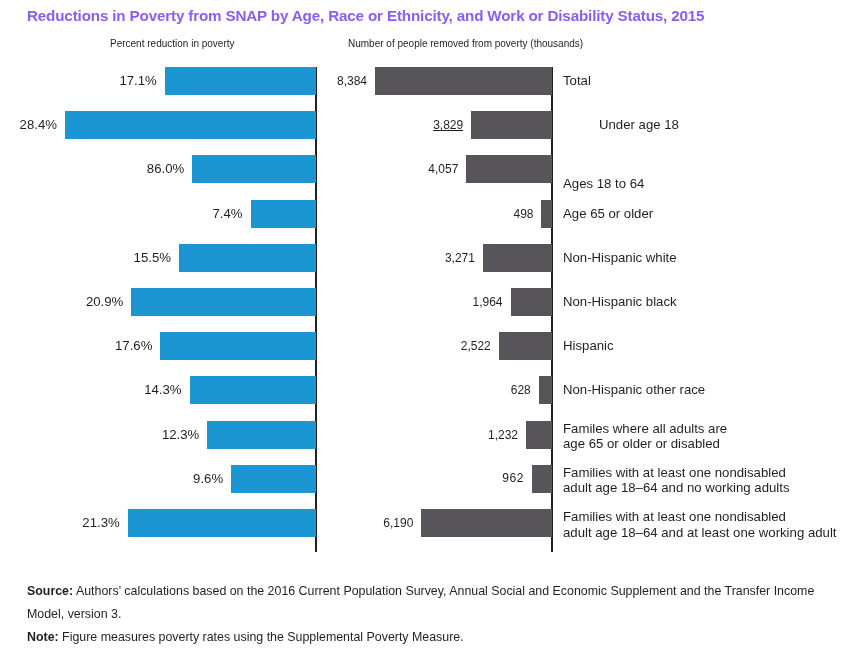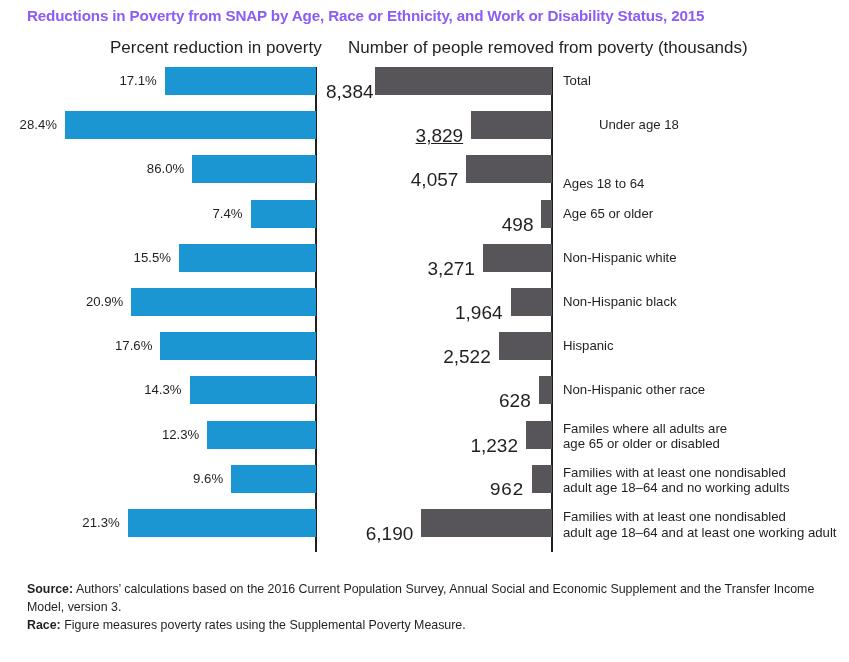--- a/index.html
+++ b/index.html
@@ -23,21 +23,21 @@
     font-size: 15.2px;
     font-weight: bold;
     letter-spacing: -0.15px;
     color: #8b5cf6;
     white-space: nowrap;
   }
 
   
   .col-subtitle {
     position: absolute;
-    font-size: 17px;
+    font-size: 10px;
     font-weight: normal;
     color: #231f20;
     white-space: nowrap;
   }
   #subtitle-left  { left: 110px; top: 38px; }
   #subtitle-right { left: 348px; top: 38px; }
 
   
   #plot-area {
     position: absolute;
@@ -80,47 +80,46 @@
   }
 
   
   .bar-right {
     position: absolute;
     height: 28px;
     background: #58555a;
   }
   .label-right {
     position: absolute;
-    font-size: 19px;
+    font-size: 12px;
     color: #231f20;
     text-align: right;
     white-space: nowrap;
     line-height: 28px;
     height: 28px;
-    margin-top: 11px;
   }
 
   
   .cat-label {
     position: absolute;
     left: 563px;
     font-size: 13.2px;
     color: #231f20;
     line-height: 15.5px;
     white-space: pre-line;
   }
 
   
   #footnotes {
     position: absolute;
     left: 27px; top: 580px;
     width: 790px;
     font-size: 12.4px;
     color: #231f20;
-    line-height: 18px;
+    line-height: 23px;
   }
   #footnotes .fn-line { display: block; }
   .fn-lead { font-weight: bold; }
 </style>
 </head>
 <body>
 
 <div id="chart-title">Reductions in Poverty from SNAP by Age, Race or Ethnicity, and Work or Disability Status, 2015</div>
 
 <div class="col-subtitle" id="subtitle-left">Percent reduction in poverty</div>
@@ -208,14 +207,14 @@
       <div class="label-left" style="top: 449px; left: 0px; width: 119.75px;">21.3%</div>
       <div class="bar-right" style="left: 421.319px; top: 449px; width: 130.681px;"></div>
       <div class="label-right" style="top: 449px; left: 326px; width: 87.3189px;">6,190</div>
       <div class="cat-label" style="top: 449px;">Families with at least one nondisabled
 adult age 18–64 and at least one working adult</div>
     </div>
   </div>
 
 <div id="footnotes">
   <span class="fn-line"><span class="fn-lead">Source:</span><span> Authors’ calculations based on the 2016 Current Population Survey, Annual Social and Economic Supplement and the Transfer Income Model, version 3.</span></span>
-  <span class="fn-line"><span class="fn-lead">Race:</span><span> Figure measures poverty rates using the Supplemental Poverty Measure.</span></span>
+  <span class="fn-line"><span class="fn-lead">Note:</span><span> Figure measures poverty rates using the Supplemental Poverty Measure.</span></span>
 </div>
 
 </body></html>

